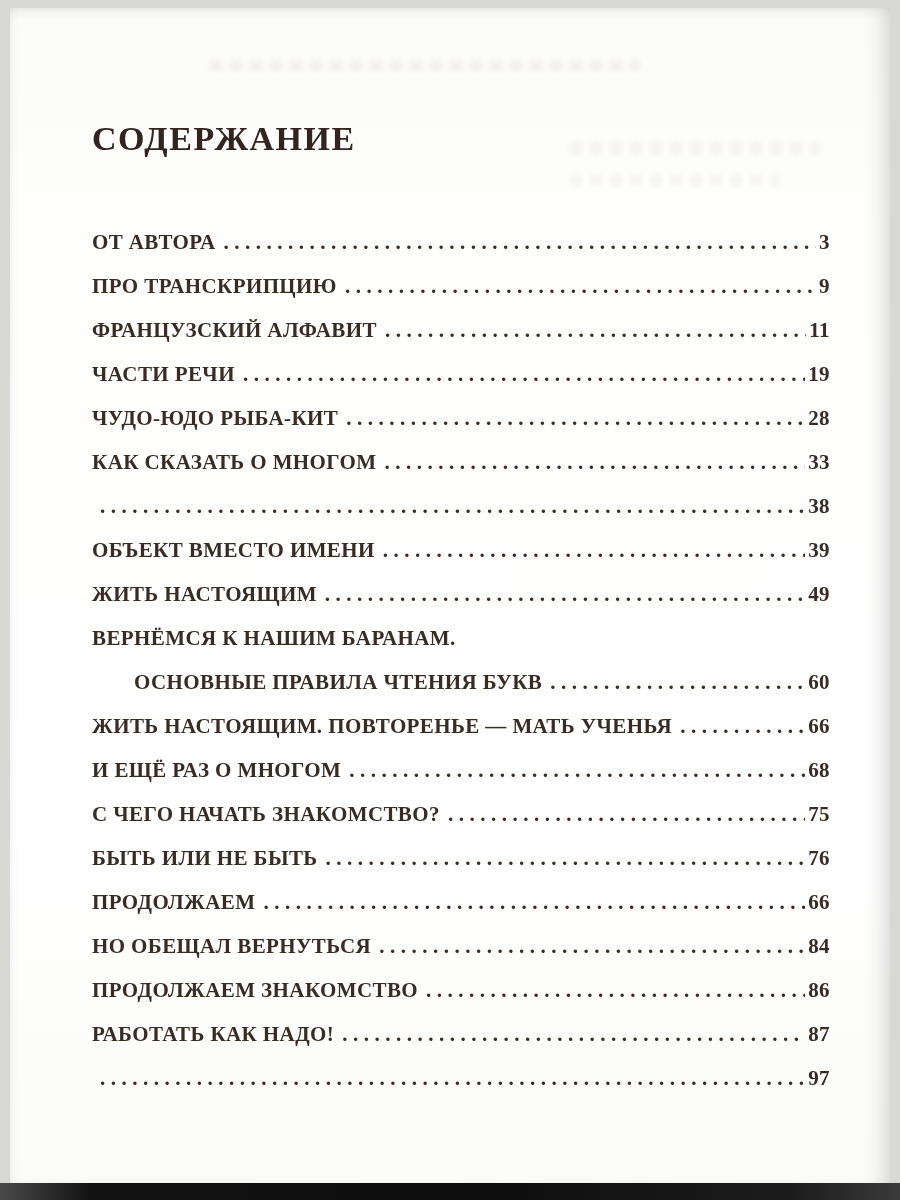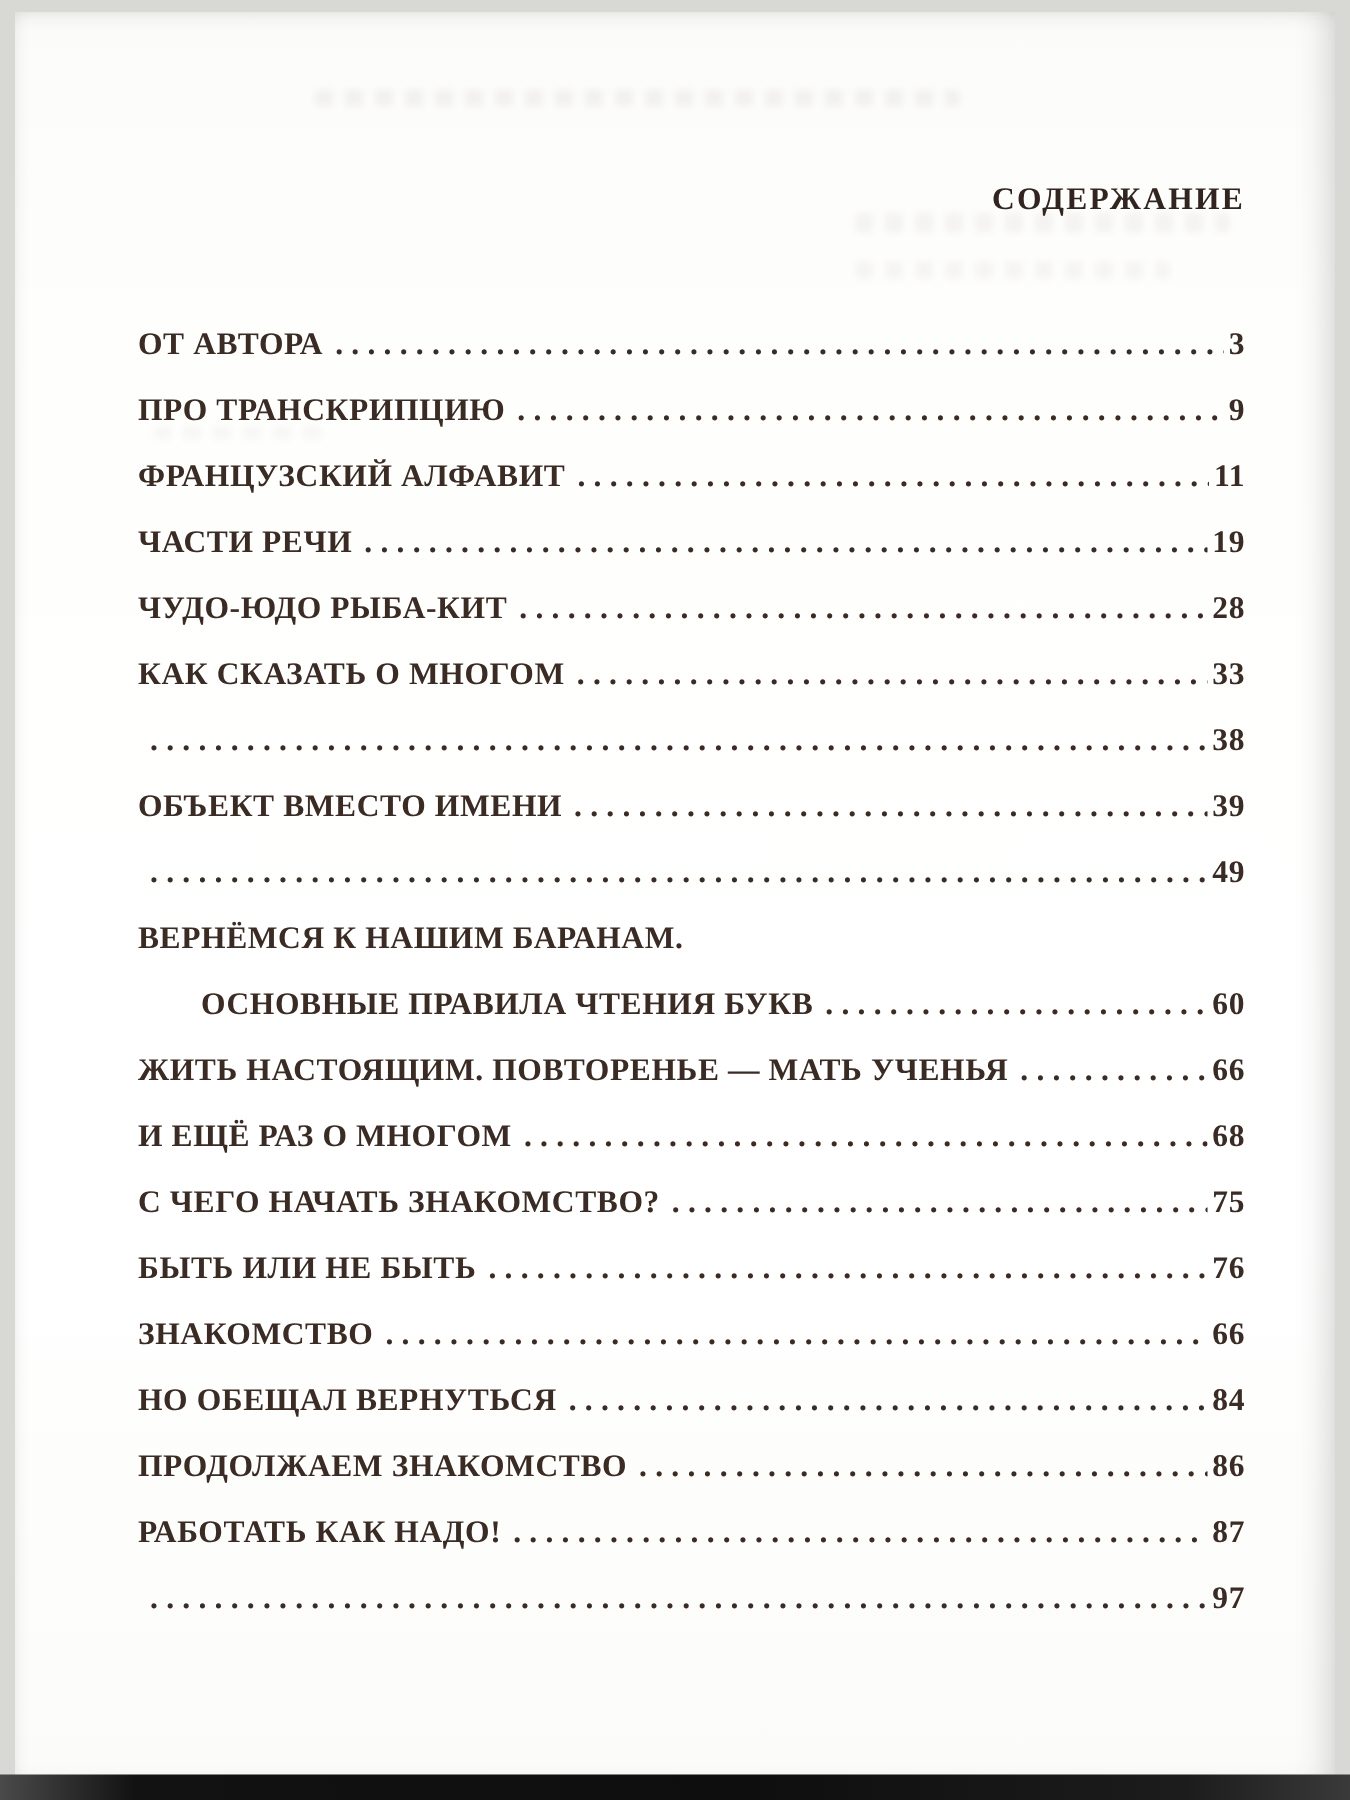--- a/index.html
+++ b/index.html
@@ -46,22 +46,22 @@
     opacity:.16;
     pointer-events:none;
   }
   .ghost.g1{left:200px;top:52px;width:430px;height:11px;}
   .ghost.g2{left:560px;top:134px;width:250px;height:13px;opacity:.14;}
   .ghost.g3{left:560px;top:166px;width:210px;height:12px;opacity:.12;}
   .ghost.g4{left:92px;top:276px;width:120px;height:9px;opacity:.10;}
 
   .doc-title{
     margin:0 0 62px 0;
-    text-align:right;
-    font-size:21px;
+    text-align:left;
+    font-size:34px;
     font-weight:700;
     letter-spacing:1.5px;
     color:var(--title);
   }
   .toc{
     color:var(--text);
     font-size:21px;
     font-weight:700;
     letter-spacing:.4px;
   }
@@ -169,20 +169,21 @@
     <div class="toc-line line1">
       <span class="toc-label">ОБЪЕКТ ВМЕСТО ИМЕНИ</span>
       <span class="dots"></span>
       <span class="pnum">39</span>
     </div>
 
   </div>
 
   <div class="toc-entry">
     <div class="toc-line line1">
+      <span class="toc-label">ЖИТЬ НАСТОЯЩИМ</span>
       <span class="dots"></span>
       <span class="pnum">49</span>
     </div>
 
   </div>
 
   <div class="toc-entry">
     <div class="toc-line line1">
       <span class="toc-label">ВЕРНЁМСЯ К НАШИМ БАРАНАМ.</span>
 
@@ -225,21 +226,21 @@
     <div class="toc-line line1">
       <span class="toc-label">БЫТЬ ИЛИ НЕ БЫТЬ</span>
       <span class="dots"></span>
       <span class="pnum">76</span>
     </div>
 
   </div>
 
   <div class="toc-entry">
     <div class="toc-line line1">
-      <span class="toc-label">ЗНАКОМСТВО</span>
+      <span class="toc-label">ПРОДОЛЖАЕМ</span>
       <span class="dots"></span>
       <span class="pnum">66</span>
     </div>
 
   </div>
 
   <div class="toc-entry">
     <div class="toc-line line1">
       <span class="toc-label">НО ОБЕЩАЛ ВЕРНУТЬСЯ</span>
       <span class="dots"></span>

